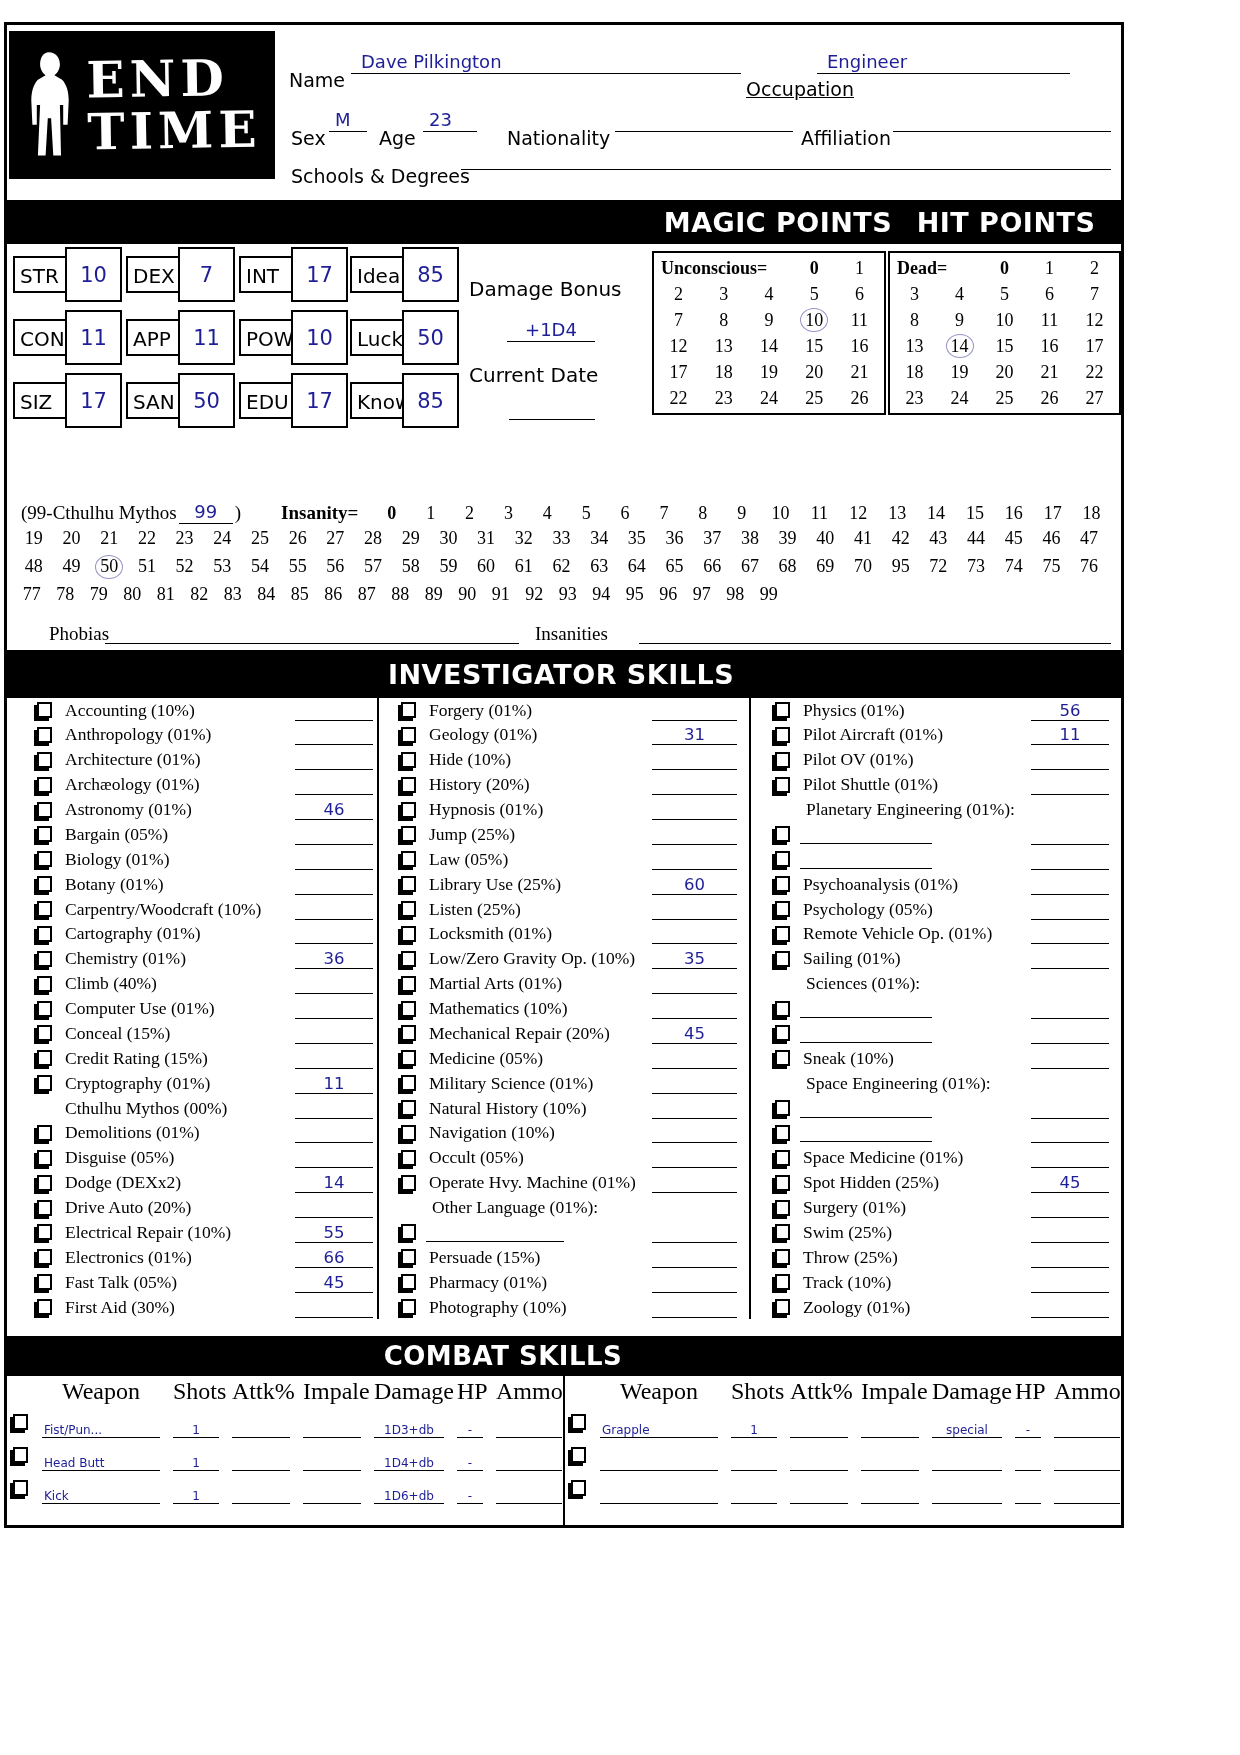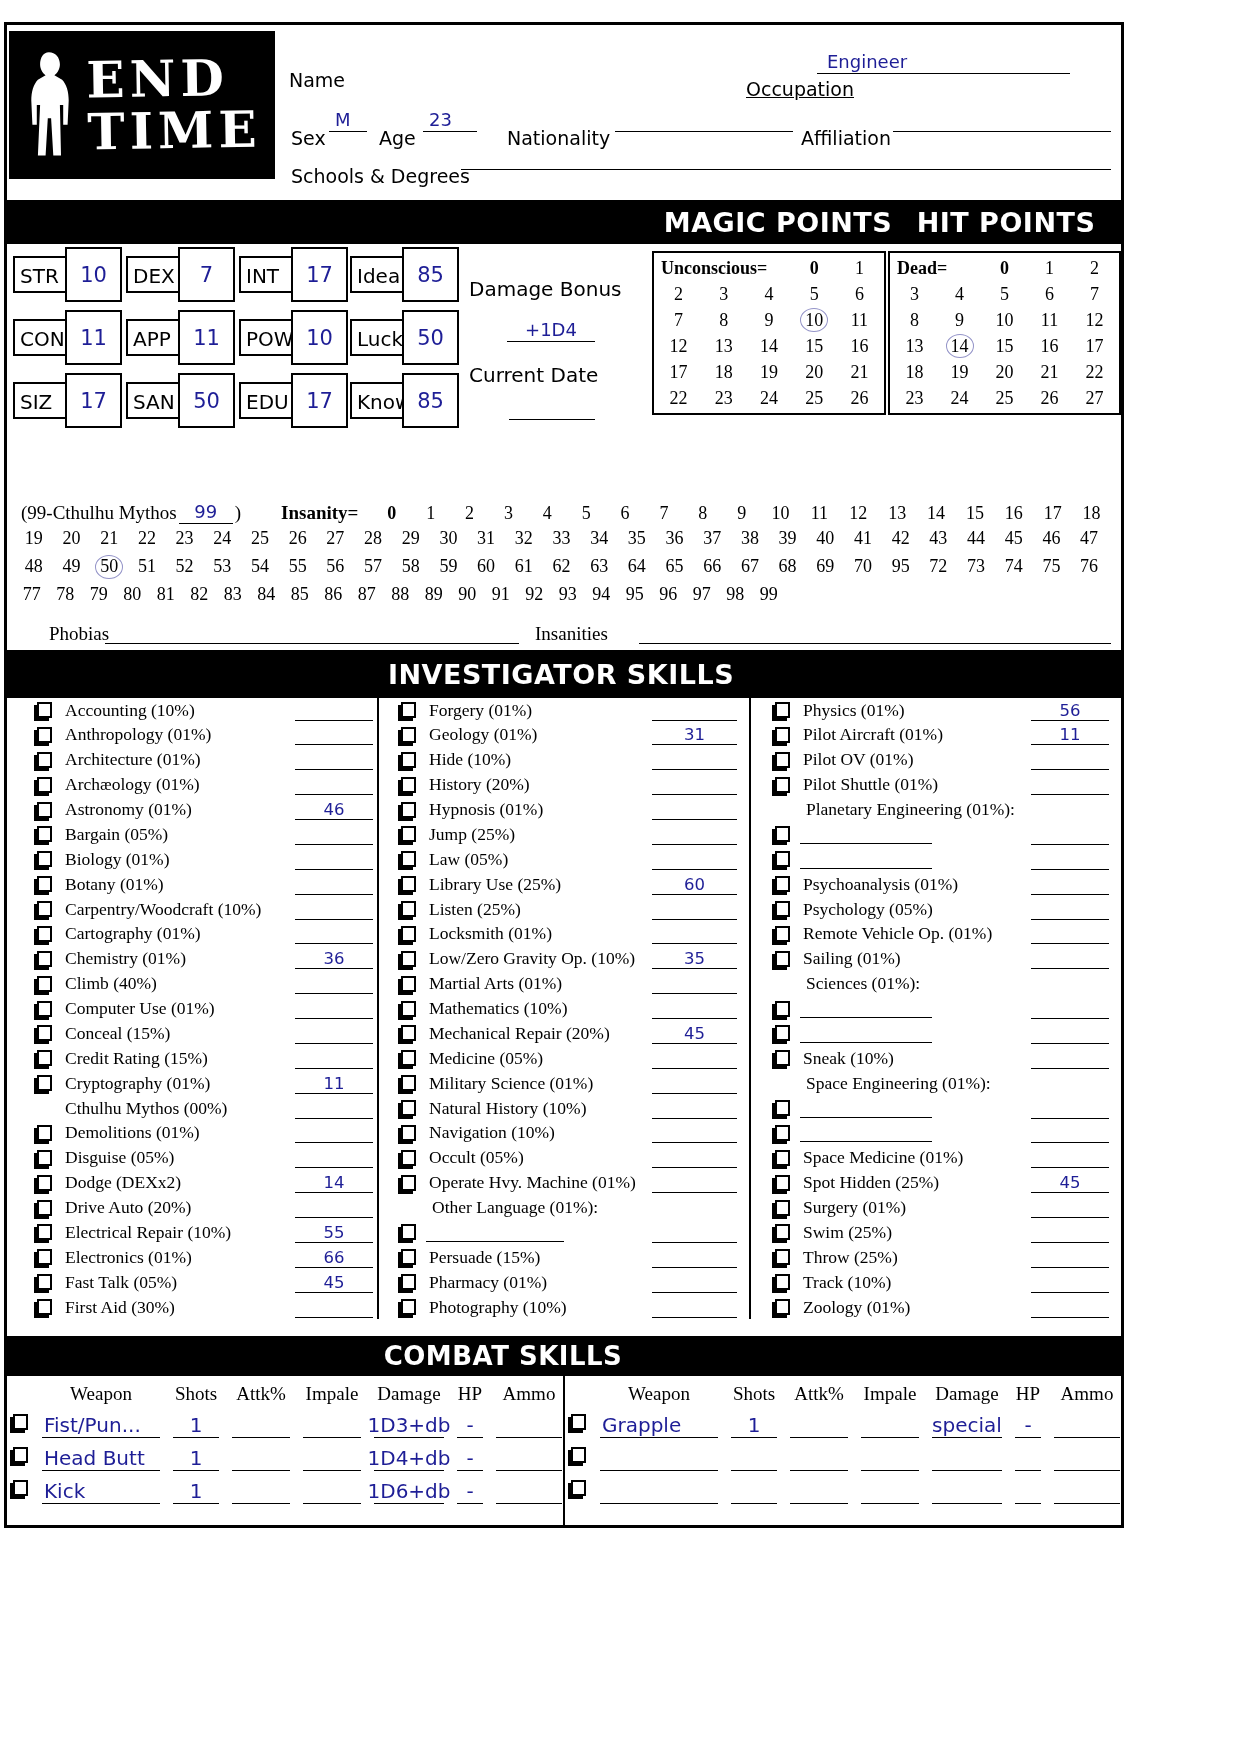--- a/index.html
+++ b/index.html
@@ -41,23 +41,23 @@
   .skrow .cb{margin-left:10px;}
   .skrow .skname{margin-left:13px;}
   .skrow .sp{flex:1;}
   .vline{flex:none;border-bottom:1.5px solid #000;height:20px;display:flex;align-items:flex-end;justify-content:center;
          font-size:16.5px;margin-right:8px;}
   .nameline{flex:none;border-bottom:1.5px solid #000;height:18px;margin-left:10px;}
   .divider{position:absolute;width:2px;background:#000;}
   
   .ctable{position:absolute;display:grid;grid-template-columns:16px 118px 46px 58px 58px 70px 26px 66px;
           column-gap:13px;grid-template-rows:24px 33px 33px 33px;}
-  .ctable .chead{font-family:"Liberation Serif",serif;font-size:19px;text-align:center;align-self:end;white-space:nowrap;}
+  .ctable .chead{font-family:"Liberation Serif",serif;font-size:24px;text-align:center;align-self:end;white-space:nowrap;}
   .ctable .cline{border-bottom:1.5px solid #000;align-self:end;height:22px;display:flex;align-items:flex-end;justify-content:center;
-                 font-size:20px;}
+                 font-size:12px;}
   .ctable .cline.wname{justify-content:flex-start;padding-left:2px;}
   .ctable .cbcell{align-self:end;padding-bottom:4px;}
   
   #logo{position:absolute;left:2px;top:6px;width:266px;height:148px;background:#000;display:flex;align-items:center;}
   #logo .logotext{color:#fff;font-family:"DejaVu Serif",serif;font-weight:bold;font-size:50px;line-height:52px;
                   letter-spacing:5px;transform:rotate(-1deg);margin-left:4px;}
 </style>
 </head>
 <body>
 
@@ -68,20 +68,23 @@
       <svg width="66" height="134" viewBox="0 0 60 100" style="margin-left:8px;flex:none;">
         <path fill="#ffffff" d="M29 2 C35 2 39 7 39 13 C39 17 37 21 34 23 L41 27 C45 31 47 38 47 46 L46 68 L42 68 L42 50 L39 50 L40 96 L33 96 L31 62 L28 62 L26 96 L19 96 L21 50 L18 50 L18 68 L14 68 L13 46 C13 38 15 31 19 27 L26 23 C23 21 21 17 21 13 C21 7 24 2 29 2 Z"></path>
       </svg>
       <div class="logotext">
         <div>END</div>
         <div>TIME</div>
       </div>
     </div>
 
     <span class="abs lbl19" style="left:282px;top:44px;">Name</span>
+    <div class="hline" style="left:344px;top:26px;width:390px;">
+      <span class="hw">Dave Pilkington</span>
+    </div>
     <span class="abs lbl19" style="left:739px;top:53px;text-decoration:underline;">Occupation</span>
     <div class="hline" style="left:810px;top:26px;width:253px;">
       <span class="hw">Engineer</span>
     </div>
 
     <span class="abs lbl19" style="left:284px;top:102px;">Sex</span>
     <div class="hline" style="left:322px;top:84px;width:38px;">
       <span class="hw" style="left:6px;">M</span>
     </div>
     <span class="abs lbl19" style="left:372px;top:102px;">Age</span>

